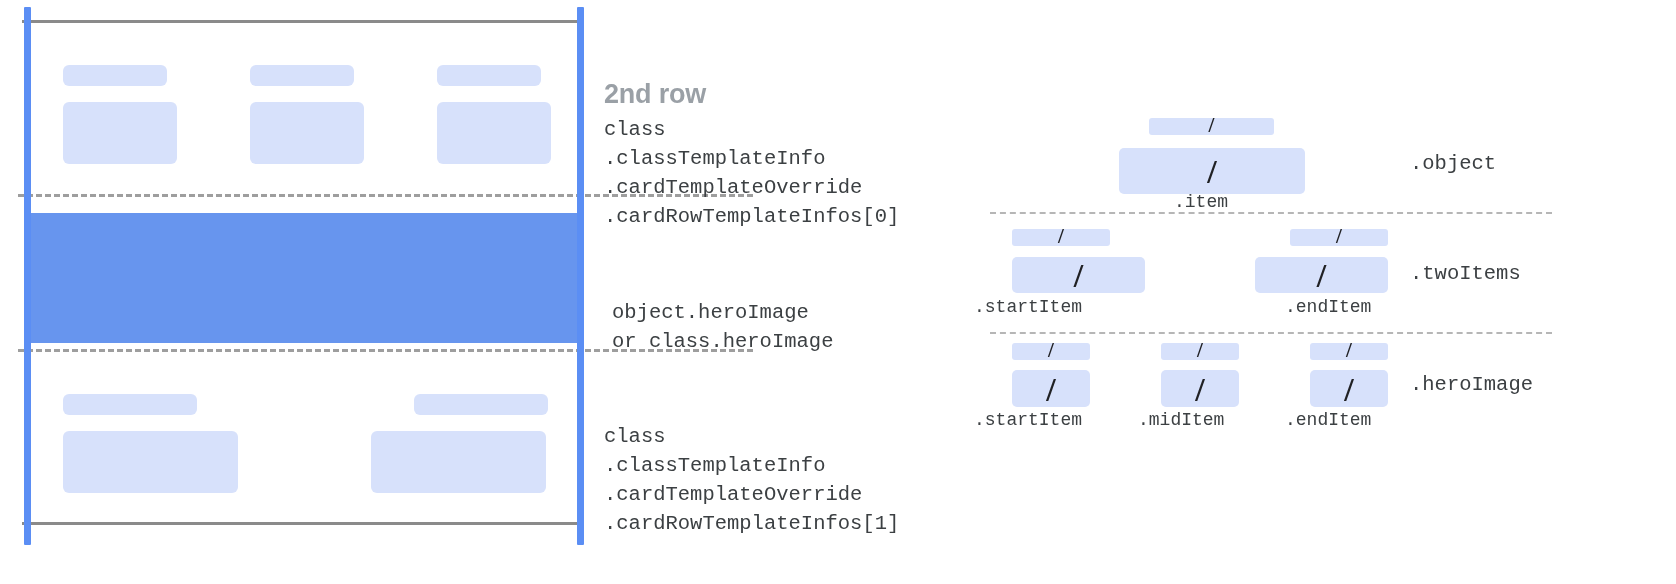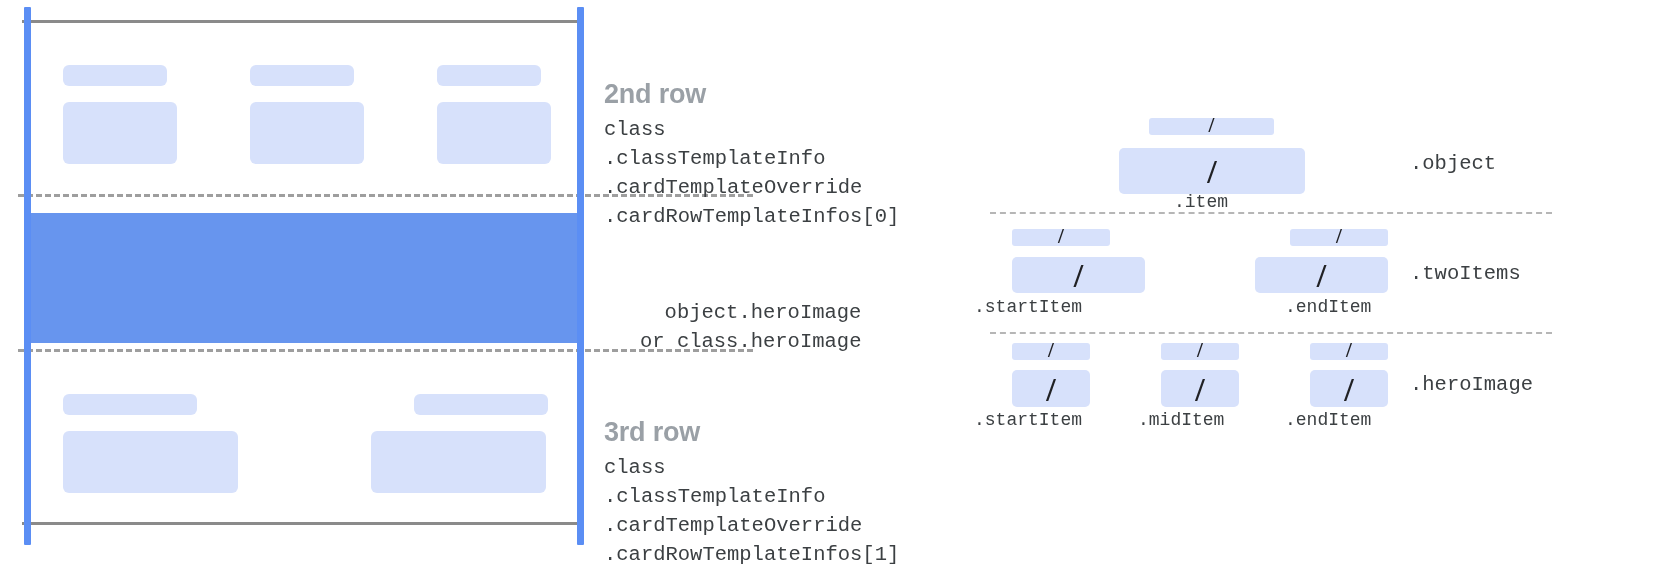--- a/index.html
+++ b/index.html
@@ -87,21 +87,21 @@
   }
   .anno-code {
     font-family: "Liberation Mono", monospace;
     font-size: 20.5px;
     line-height: 29px;
     color: #3c4043;
     white-space: pre;
   }
 
   #anno-row2 { left: 604px; top: 31px; }
-  #anno-hero { left: 640px; top: 250px; text-align: right; }
+  #anno-hero { left: 612px; top: 250px; }
   #anno-row3 { left: 604px; top: 369px; }
 
   
   #items-diagram {
     position: absolute;
     left: 960px; top: 0;
     width: 716px; height: 584px;
   }
 
   .item-dash {
@@ -196,21 +196,20 @@
 .cardTemplateOverride
 .cardRowTemplateInfos[0]</div>
 </div>
 
 <div class="anno" id="anno-hero">
   <div class="anno-code">object.heroImage
 or class.heroImage</div>
 </div>
 
 <div class="anno" id="anno-row3">
-  <div class="anno-title">3rd row</div>
   <div class="anno-code" style="margin-top:5px;">class
 .classTemplateInfo
 .cardTemplateOverride
 .cardRowTemplateInfos[1]</div>
 </div>
 
 <div id="items-diagram">
 
   <div class="item-dash" id="items-dash-1"></div>
   <div class="item-dash" id="items-dash-2"></div>

